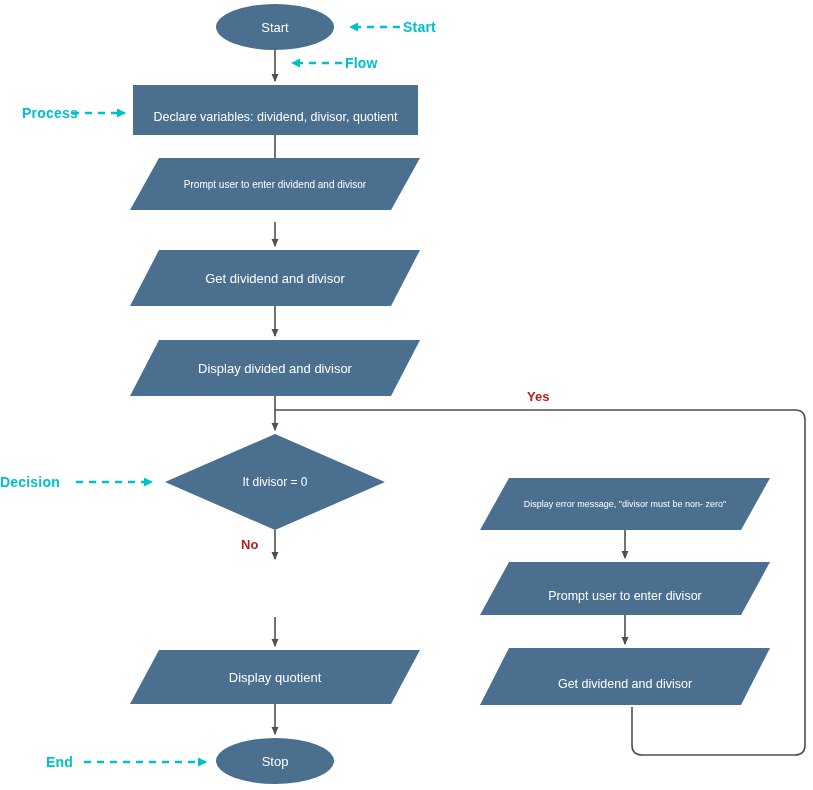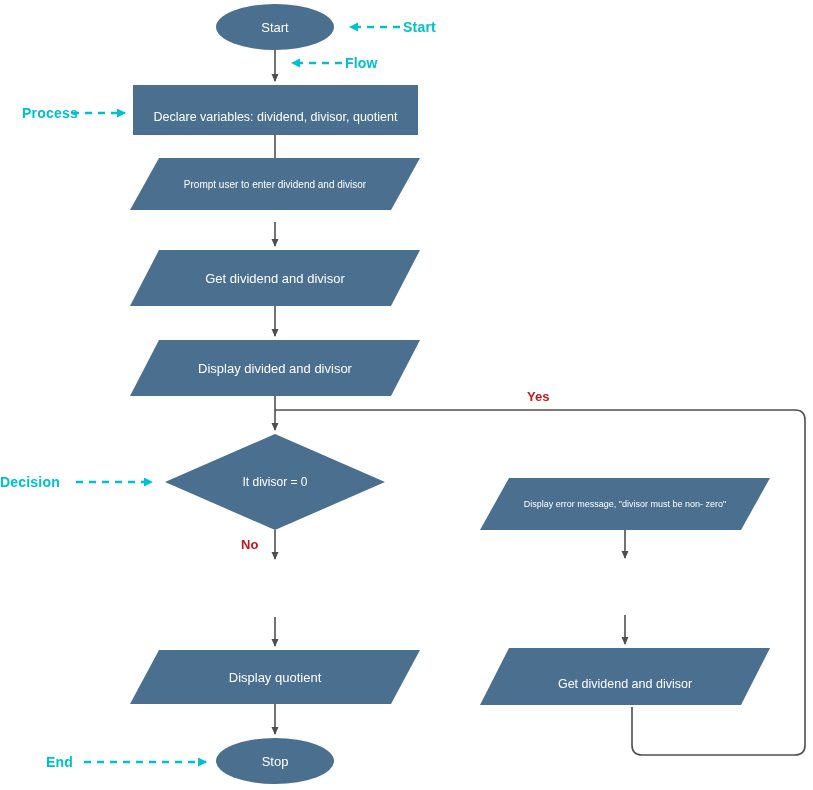--- a/index.html
+++ b/index.html
@@ -88,20 +88,23 @@
   </div>
 
   <div class="shape ellipse" style="left:216px;top:738px;width:118px;height:46px;">
     <span class="lbl fs13">Stop</span>
   </div>
 
   <div class="shape para" style="left:480px;top:478px;width:290px;height:52px;">
     <span class="lbl fs9">Display error message, "divisor must be non- zero"</span>
   </div>
 
+  <div class="shape para" style="left:480px;top:562px;width:290px;height:53px;">
+    <span class="lbl fs12-5">Prompt user to enter divisor</span>
+  </div>
 
   <div class="shape para" style="left:480px;top:648px;width:290px;height:57px;">
     <span class="lbl fs12-5">Get dividend and divisor</span>
   </div>
 
   <div class="branch" style="left:527px;top:389px;">Yes</div>
   <div class="branch" style="left:241px;top:537px;">No</div>
 
   <div class="ann" style="left:403px;top:19px;">Start</div>
   <div class="ann" style="left:345px;top:55px;">Flow</div>

